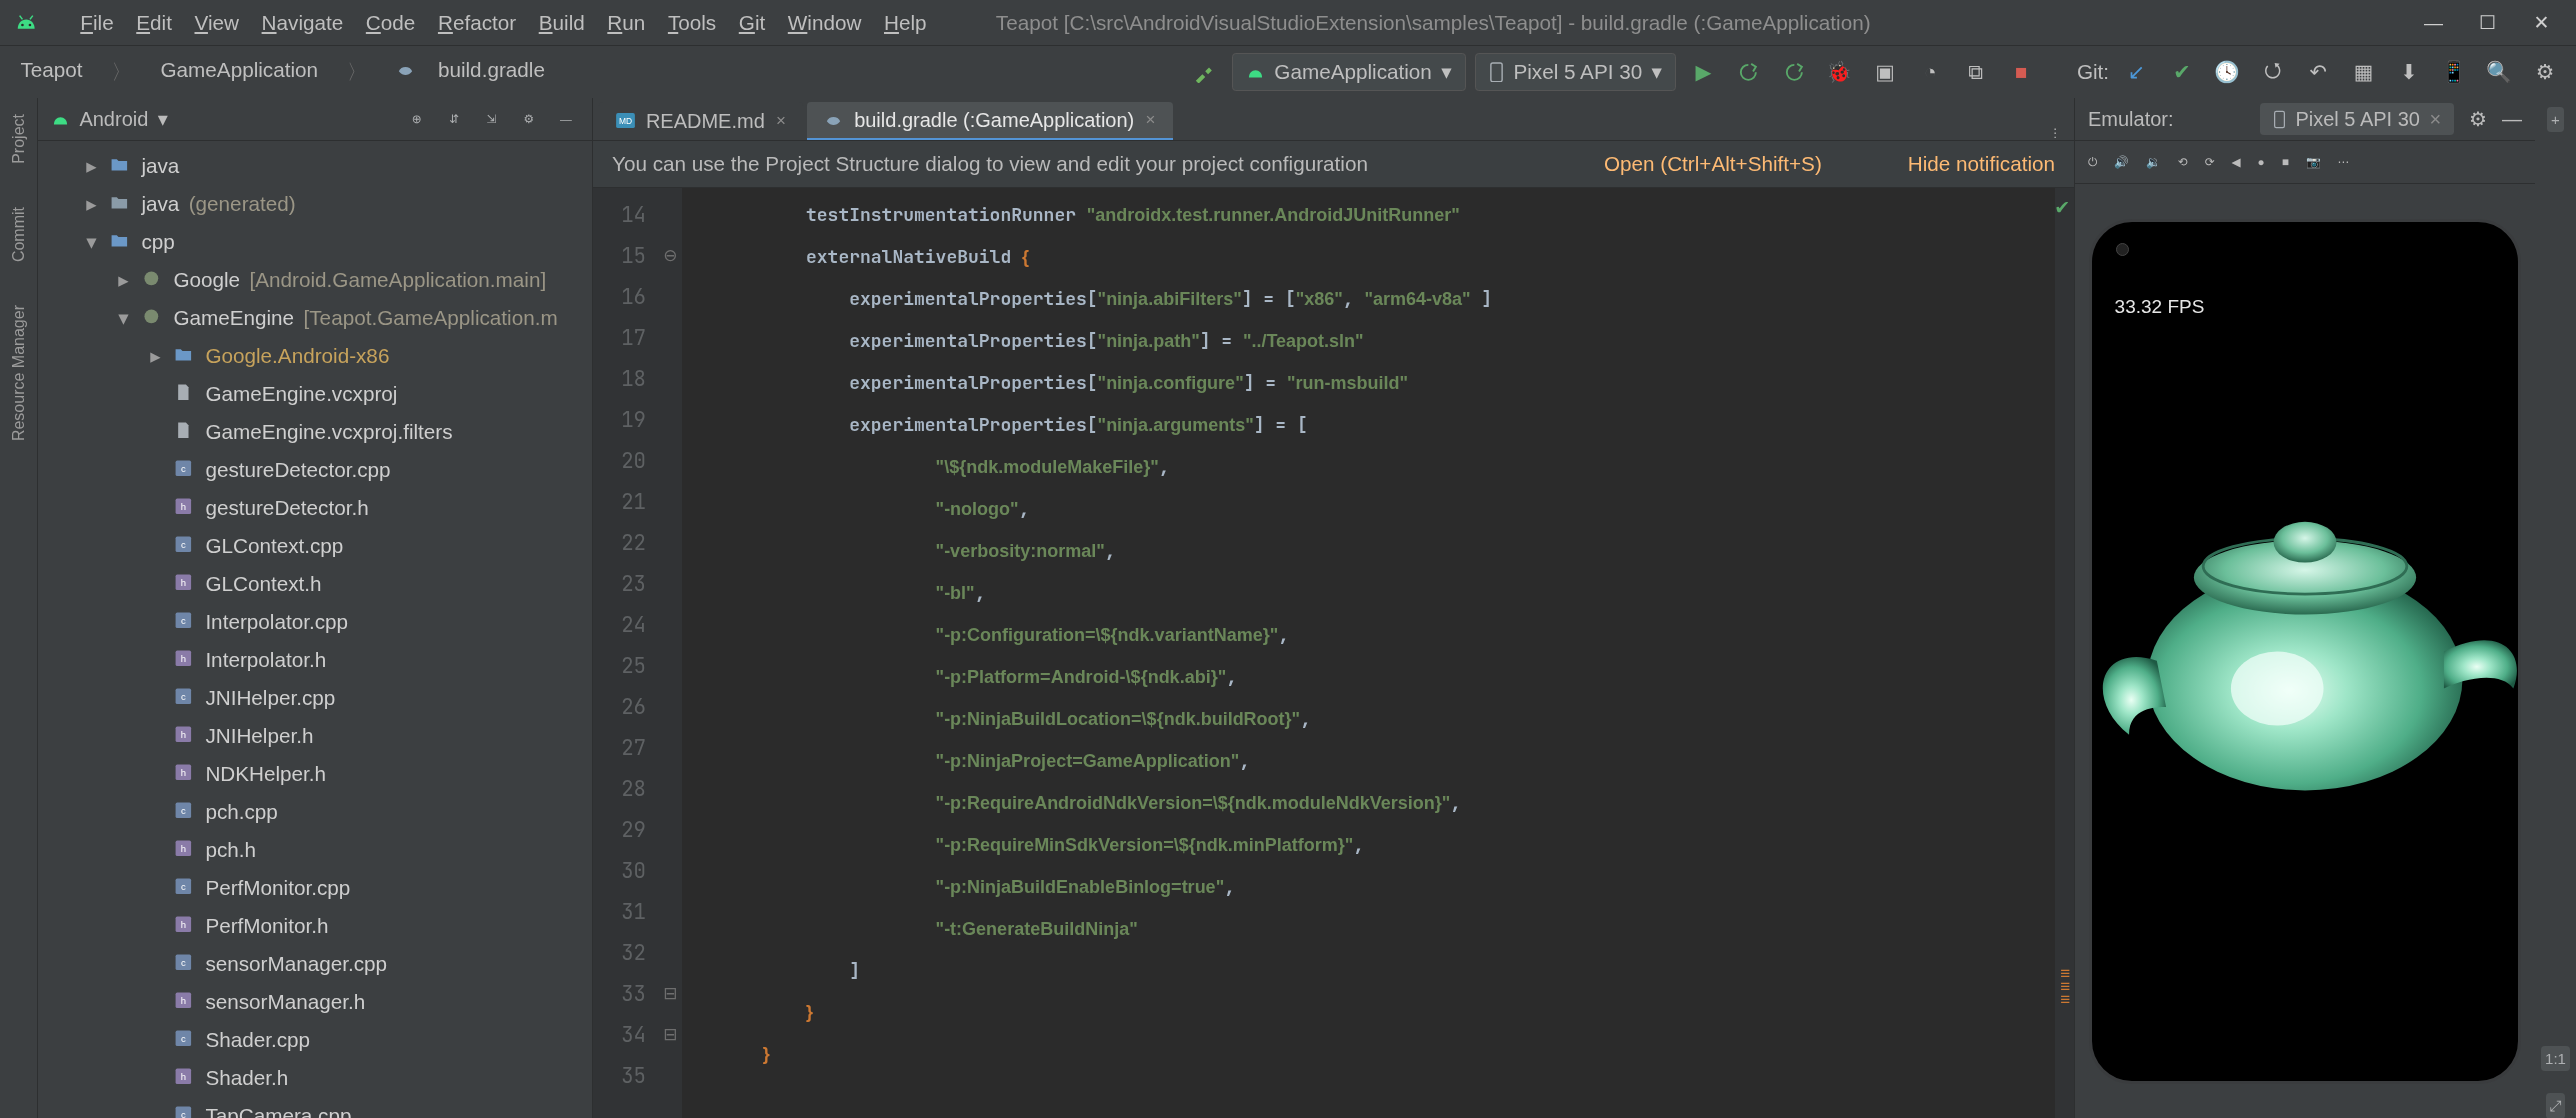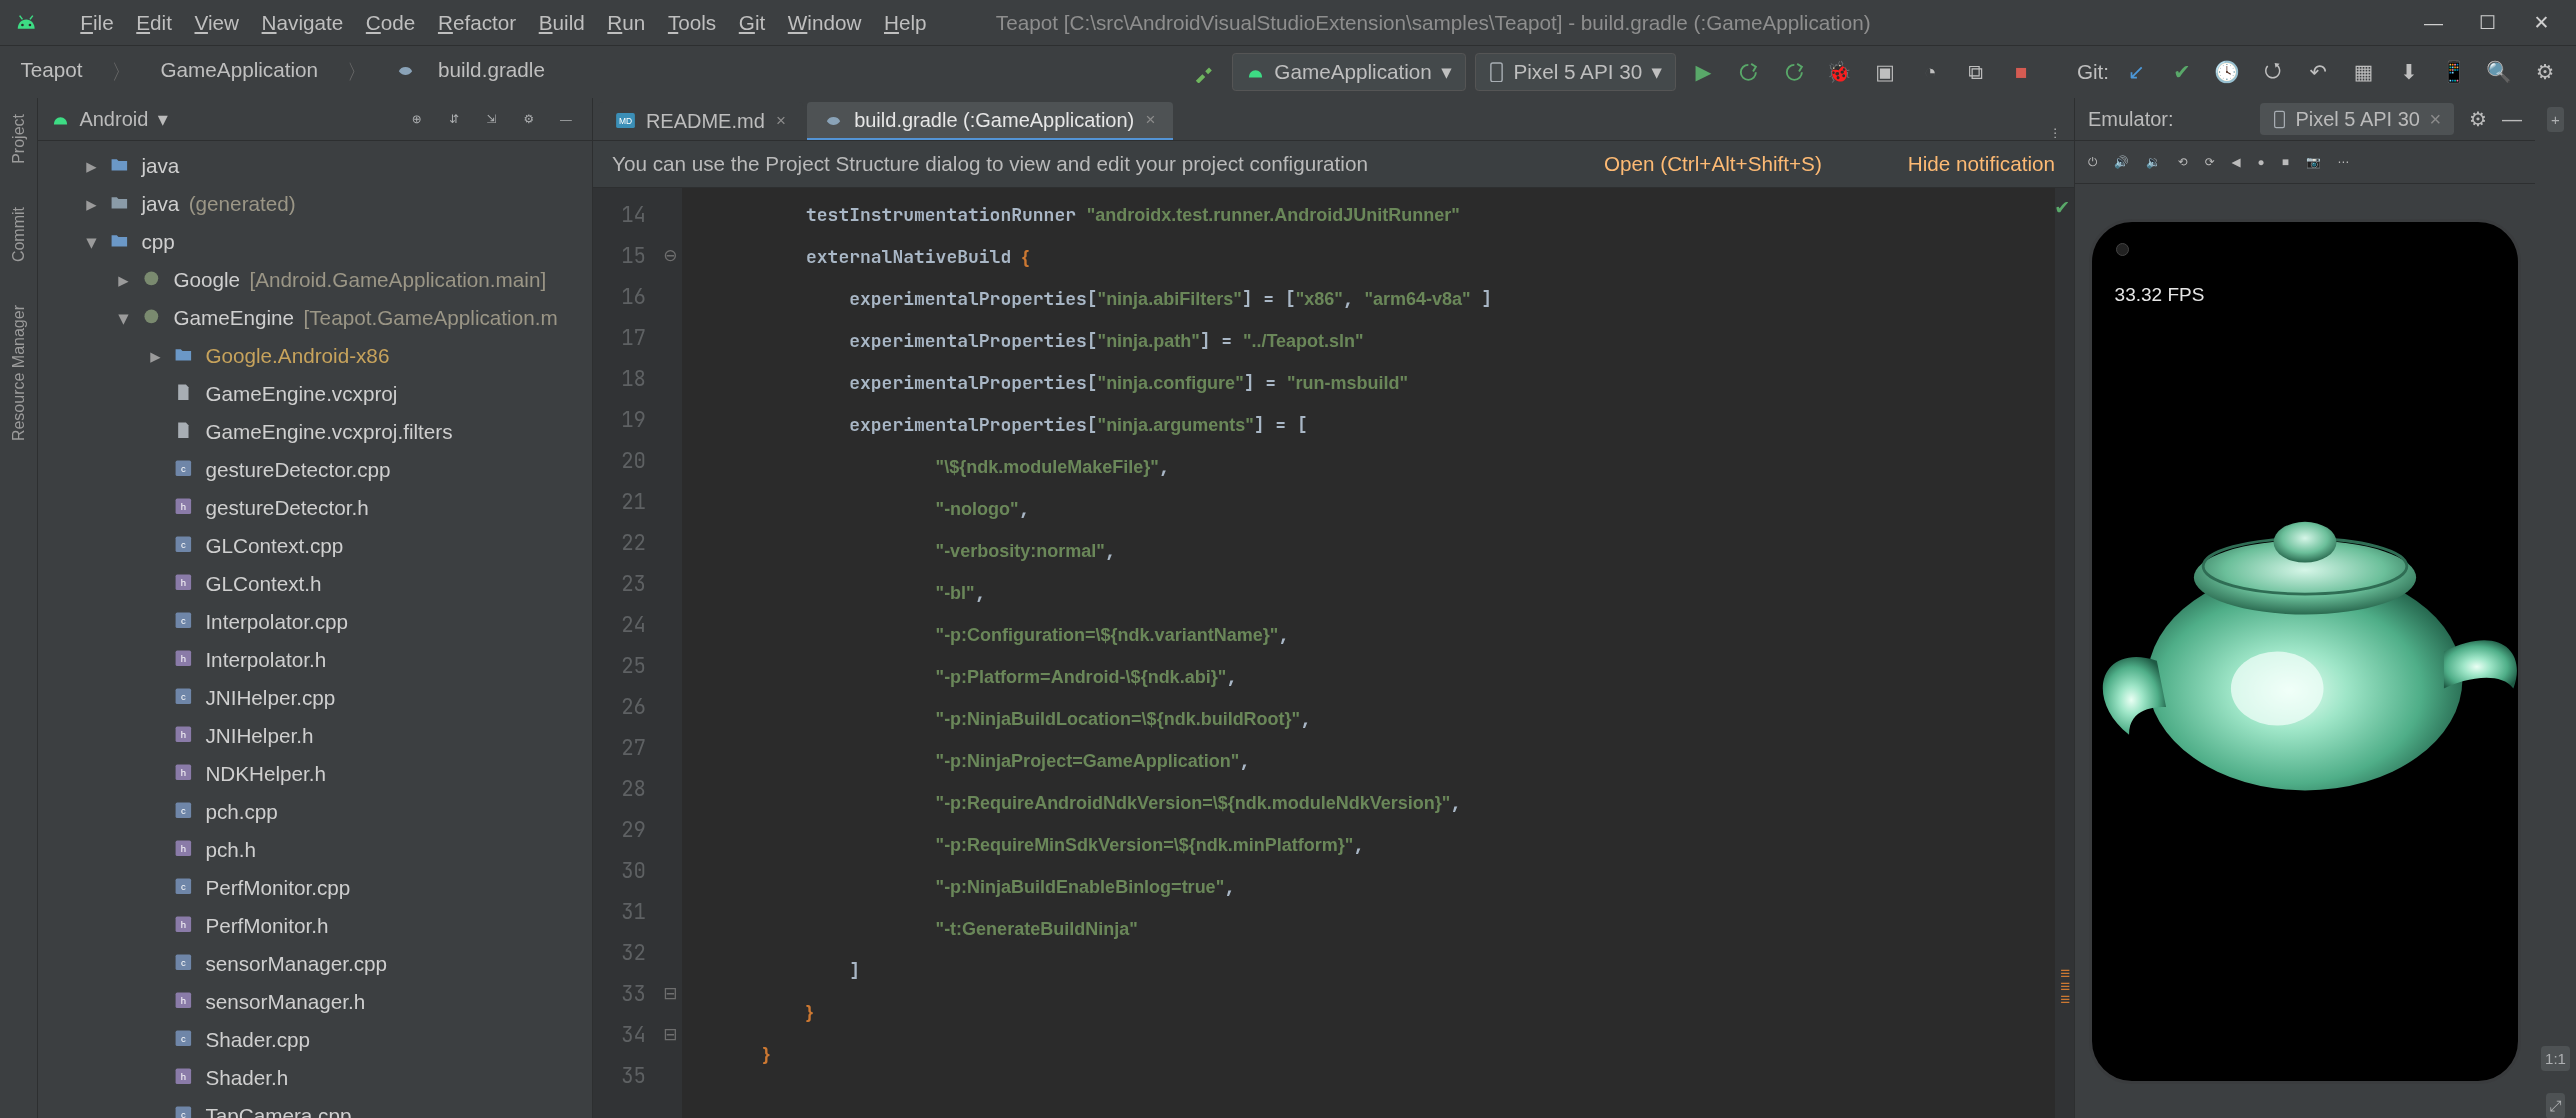--- a/index.html
+++ b/index.html
@@ -58,21 +58,21 @@
   .editor-right-strip .mini { position:absolute; bottom:113px; right:3.8px; color:#cc7832; font-size:17px; line-height:13px;}
   
   .emu-panel { width:461px; background:#3c3f41; display:flex; flex-direction:column; border-left:0.9px solid #2d2f30;}
   .emu-head { height:43px; display:flex; align-items:center; padding:0 13px; gap:15px; border-bottom:0.9px solid #2d2f30; font-size:20px;}
   .emu-tab { height:32px; padding:0 13px; display:flex; align-items:center; gap:9.4px; background:#4e5254; border-radius:3.8px;}
   .emu-tab .close { color:#8c8c8c;}
   .emu-toolbar { height:43px; display:flex; align-items:center; gap:17px; padding:0 13px; border-bottom:0.9px solid #2d2f30;}
   .emu-screen { flex:1; display:flex; align-items:center; justify-content:center; padding:19px 9.4px;}
   .phone { width:432px; height:865px; background:#000; border:3.8px solid #3a3c3e; border-radius:43px; position:relative; overflow:hidden;}
   .phone .cam { position:absolute; top:20.7px; left:24.4px; width:13px; height:13px; background:#222; border-radius:50%; border:1.9px solid #444;}
-  .phone .fps { position:absolute; top:62px; left:22.6px; color:#e6e6e6; font-size:19px;}
+  .phone .fps { position:absolute; top:74px; left:22.6px; color:#e6e6e6; font-size:19px;}
   .phone .teapot-svg { position:absolute; top:235px; left:0; width:100%; }
   
   .vstrip-r { width:41px; background:#3c3f41; display:flex; flex-direction:column; align-items:center; padding-top:9.4px; gap:22.6px; color:#aeb0b2;}
   .vstrip-r .badge { background:#4e5254; border-radius:3.8px; padding:3.8px 3.8px; font-size:15px;}
   
   .mini-ic { width:20.7px; height:20.7px; display:inline-block;}
   .folder-ic { fill:#6b98c7;}
   .file-ic { fill:#a8aeb4;}
 </style>
 </head>

